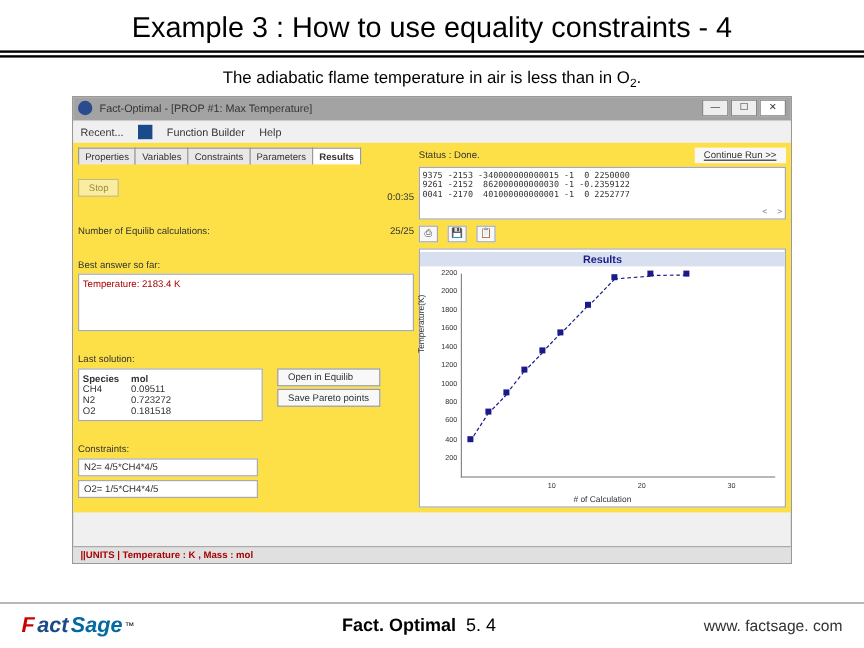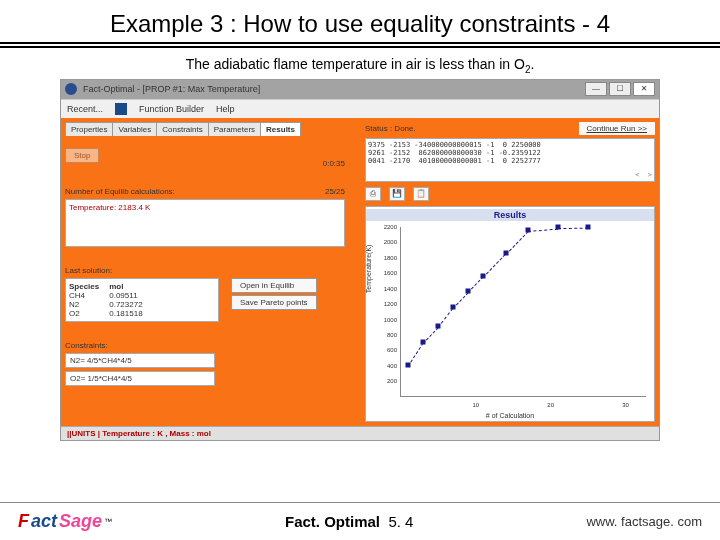--- a/index.html
+++ b/index.html
@@ -10,21 +10,21 @@
   .caption sub { font-size: 10px; }
   .app { margin: 0 auto; width: 600px; border: 1px solid #999; background: #f0f0f0; font-size: 9px; color: #333; }
   .titlebar { display: flex; align-items: center; height: 20px; background: #a3a3a3; border-bottom: 1px solid #ccc; padding: 0 4px; }
   .titlebar-icon { width: 12px; height: 12px; border-radius: 50%; background: #2a4b8d; margin-right: 6px; }
   .titlebar-text { flex: 1; color: #333; white-space: nowrap; overflow: hidden; }
   .win-btns { display: flex; gap: 2px; }
   .win-btn { width: 22px; height: 14px; border: 1px solid #888; background: #eee; font-size: 8px; text-align: center; line-height: 12px; }
   .win-btn.close { background: #fff; }
   .menubar { display: flex; align-items: center; height: 18px; padding: 0 6px; gap: 12px; background: #f0f0f0; }
   .menubar .fb-icon { width: 12px; height: 12px; background: #1a4a8a; }
-  .body-area { display: flex; padding: 4px; gap: 20px; background: #f97316; }
+  .body-area { display: flex; padding: 4px; gap: 4px; background: #fde047; }
   .left-pane { width: 280px; display: flex; flex-direction: column; gap: 3px; }
   .tabs { display: flex; font-size: 8px; }
   .tab { padding: 2px 5px; border: 1px solid #999; border-bottom: none; background: #e8e8e8; margin-right: -1px; }
   .tab.active { background: #fff; font-weight: bold; }
   .row { display: flex; align-items: center; gap: 6px; }
   .btn { border: 1px solid #999; background: #f8f8f8; padding: 2px 8px; font-size: 8px; }
   .label { font-size: 8px; color: #333; margin-top: 16px; }
   .white-box { background: #fff; border: 1px solid #aaa; padding: 3px; font-size: 8px; }
   .best-answer { height: 48px; }
   .species-table { display: flex; gap: 10px; background: #fff; border: 1px solid #aaa; padding: 3px; width: 154px; font-size: 8px; }
@@ -38,26 +38,26 @@
   .mini-icon { width: 16px; height: 14px; border: 1px solid #aaa; background: #f8f8f8; display: flex; align-items: center; justify-content: center; font-size: 8px; }
   .chart { background: #fff; border: 1px solid #aaa; height: 216px; position: relative; }
   .chart-title { position: absolute; top: 2px; left: 0; right: 0; text-align: center; font-size: 9px; font-weight: bold; color: #1a1a8a; background: #d8e0f0; padding: 1px 0; }
   .chart-yaxis { position: absolute; left: 2px; top: 50%; transform: rotate(-90deg) translateX(50%); transform-origin: left center; font-size: 7px; white-space: nowrap; }
   .chart-xaxis { position: absolute; bottom: 2px; left: 0; right: 0; text-align: center; font-size: 7px; }
   .plot-area { position: absolute; left: 34px; right: 8px; top: 20px; bottom: 24px; border-left: 1px solid #888; border-bottom: 1px solid #888; }
   .ytick { position: absolute; left: -26px; font-size: 6px; width: 22px; text-align: right; transform: translateY(-50%); }
   .xtick { position: absolute; bottom: -12px; font-size: 6px; transform: translateX(-50%); }
   .point { position: absolute; width: 5px; height: 5px; background: #1a1a8a; transform: translate(-50%, 50%); }
   .seg { position: absolute; border-top: 1px dashed #1a1a8a; transform-origin: left center; }
-  .statusbar { background: #e0e0e0; border-top: 1px solid #aaa; padding: 2px 6px; font-size: 8px; color: #a00; font-weight: bold; }
+  .statusbar { background: #e0e0e0; border-top: 1px solid #aaa; padding: 2px 6px; font-size: 8px; color: #a00; font-weight: bold; margin-top: 28px; }
   .footer { position: absolute; bottom: 0; left: 0; right: 0; height: 38px; border-top: 1px solid #888; display: flex; align-items: center; padding: 0 18px; }
   .logo { display: flex; align-items: center; gap: 2px; }
   .logo-f { color: #c00; font-weight: bold; font-size: 18px; font-style: italic; }
   .logo-act { color: #1a4a8a; font-weight: bold; font-size: 18px; font-style: italic; }
-  .logo-sage { color: #ec4899; font-weight: bold; font-size: 18px; font-style: italic; }
+  .logo-sage { color: #0369a1; font-weight: bold; font-size: 18px; font-style: italic; }
   .logo-tm { font-size: 8px; vertical-align: super; }
   .footer-center { flex: 1; text-align: center; font-size: 15px; }
   .footer-center .bold { font-weight: bold; }
   .footer-right { font-size: 13px; color: #333; }
   .side-btns { display: flex; flex-direction: column; gap: 2px; margin-left: 6px; }
 </style>
 </head>
 <body>
 
 <div class="slide-title">Example 3 : How to use equality constraints - 4</div>
@@ -94,20 +94,21 @@
         <div class="tab active">Results</div>
       </div>
       <div class="row" style="justify-content:space-between;padding-top:4px">
         <div class="btn" style="opacity:.5">Stop</div>
         <span class="label">0:0:35</span>
       </div>
       <div class="row">
         <span class="label">Number of Equilib calculations:</span>
         <span class="label" style="margin-left:auto">25/25</span>
       </div>
+      <span class="label">Best answer so far:</span>
       <div class="white-box best-answer">
         <span style="color:#a00">Temperature: 2183.4 K</span>
       </div>
       <span class="label">Last solution:</span>
       <div class="row" style="align-items:flex-start">
         <div class="species-table">
           <div class="col">
             <b>Species</b>
             <span>CH4</span>
             <span>N2</span>

